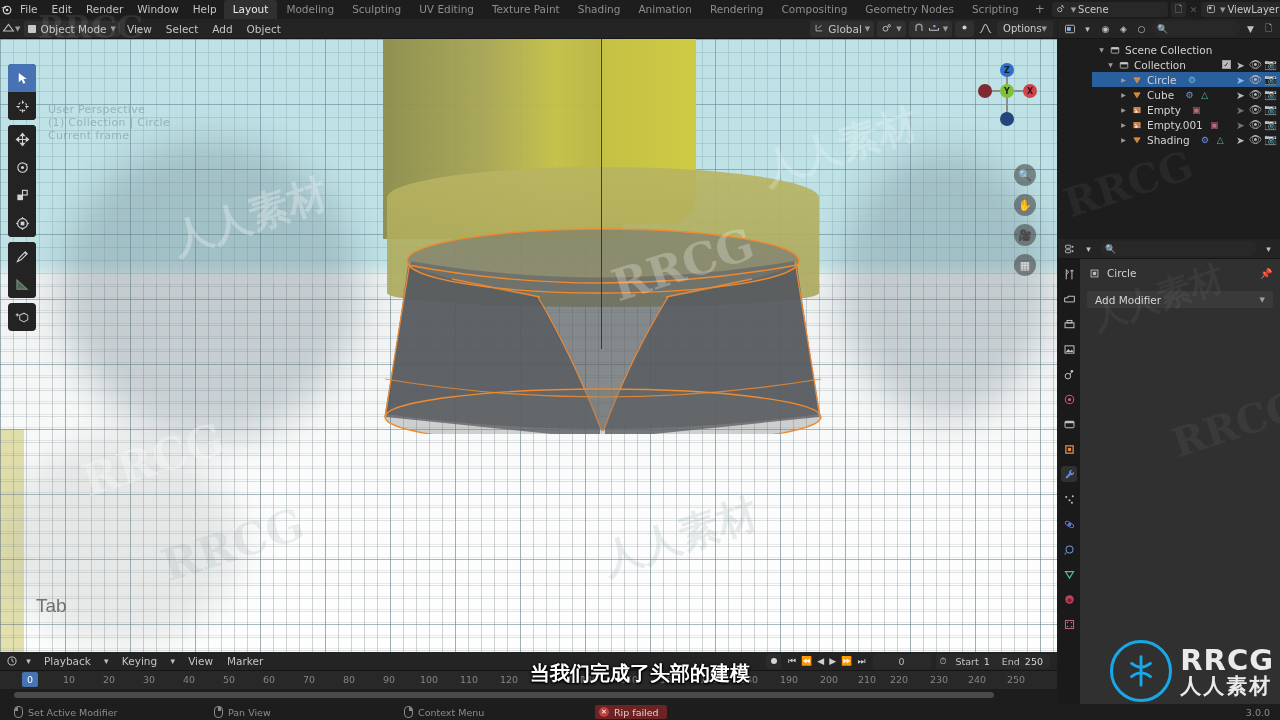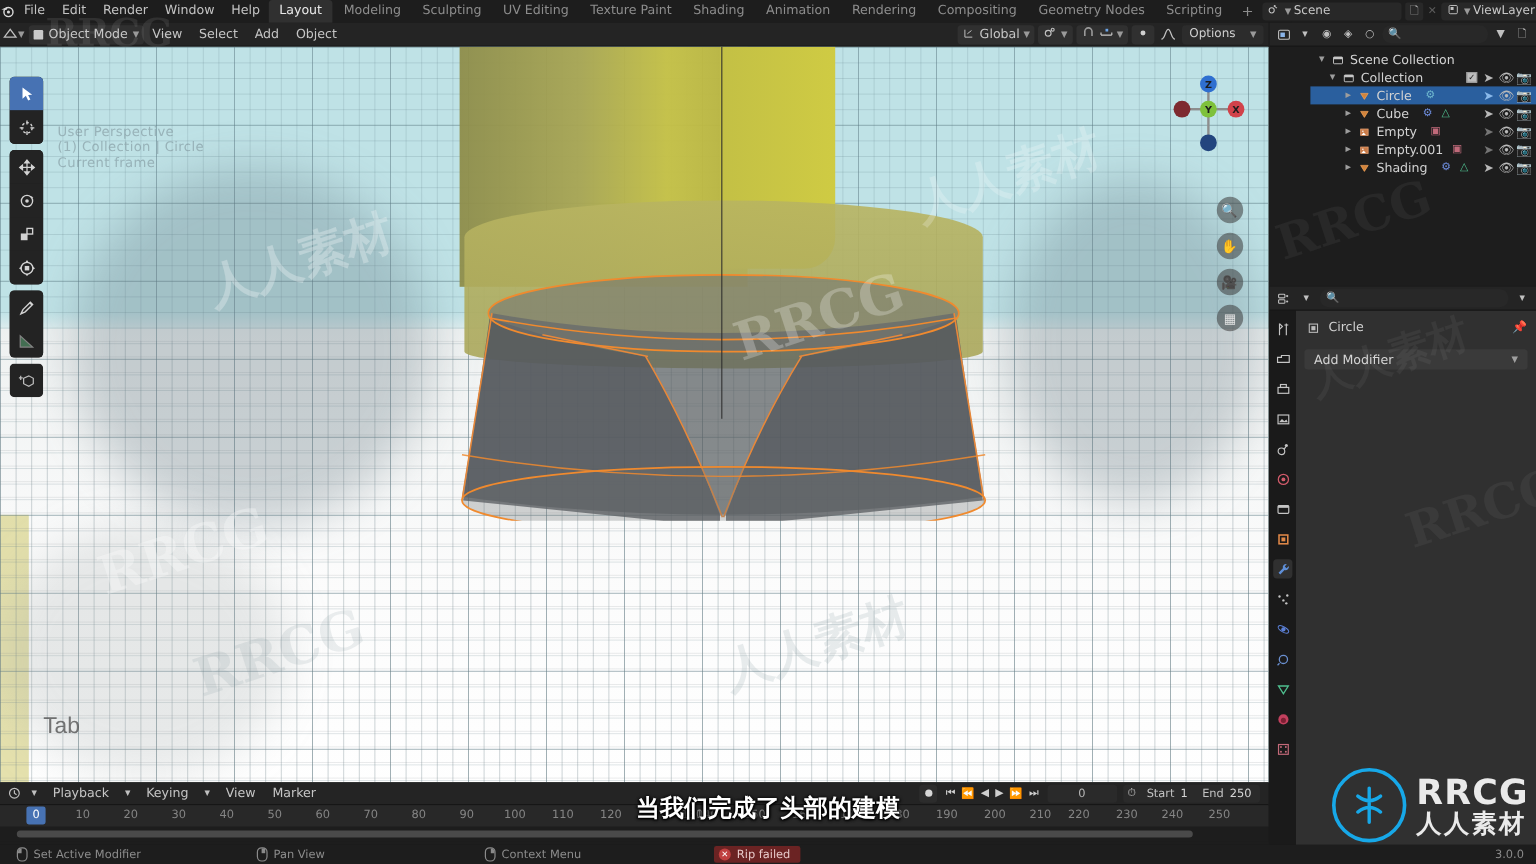--- a/index.html
+++ b/index.html
@@ -59,21 +59,21 @@
   }
   .mode-select .sq { width: 8px; height: 8px; background: #c9c9c9; border-radius:1px; }
   .chev { font-size: 7px; color: #9a9a9a; }
   .hdr-menu { padding: 0 7px; color: #c5c5c5; }
   .hdr-right { margin-left: auto; display: flex; align-items: center; gap: 3px; padding-right: 4px; }
   .pill {
     display:flex; align-items:center; gap:3px; height:16px; padding:0 4px;
     background:#303030; border-radius:3px; color:#c5c5c5;
   }
   .options-btn {
-    display:flex; align-items:center; gap:12px; height:16px; padding:0 6px;
+    display:flex; align-items:center; gap:0; height:16px; padding:0 6px;
     background:#2c2c2c; border-radius:3px; color:#cfcfcf; font-size:10px;
   }
 
   
   .viewport {
     position: absolute; left: 0; top: 39px; width: 1057px; height: 613px;
     overflow: hidden; background: #b9e0e4;
   }
   .vp-bg {
     position:absolute; inset:0;

